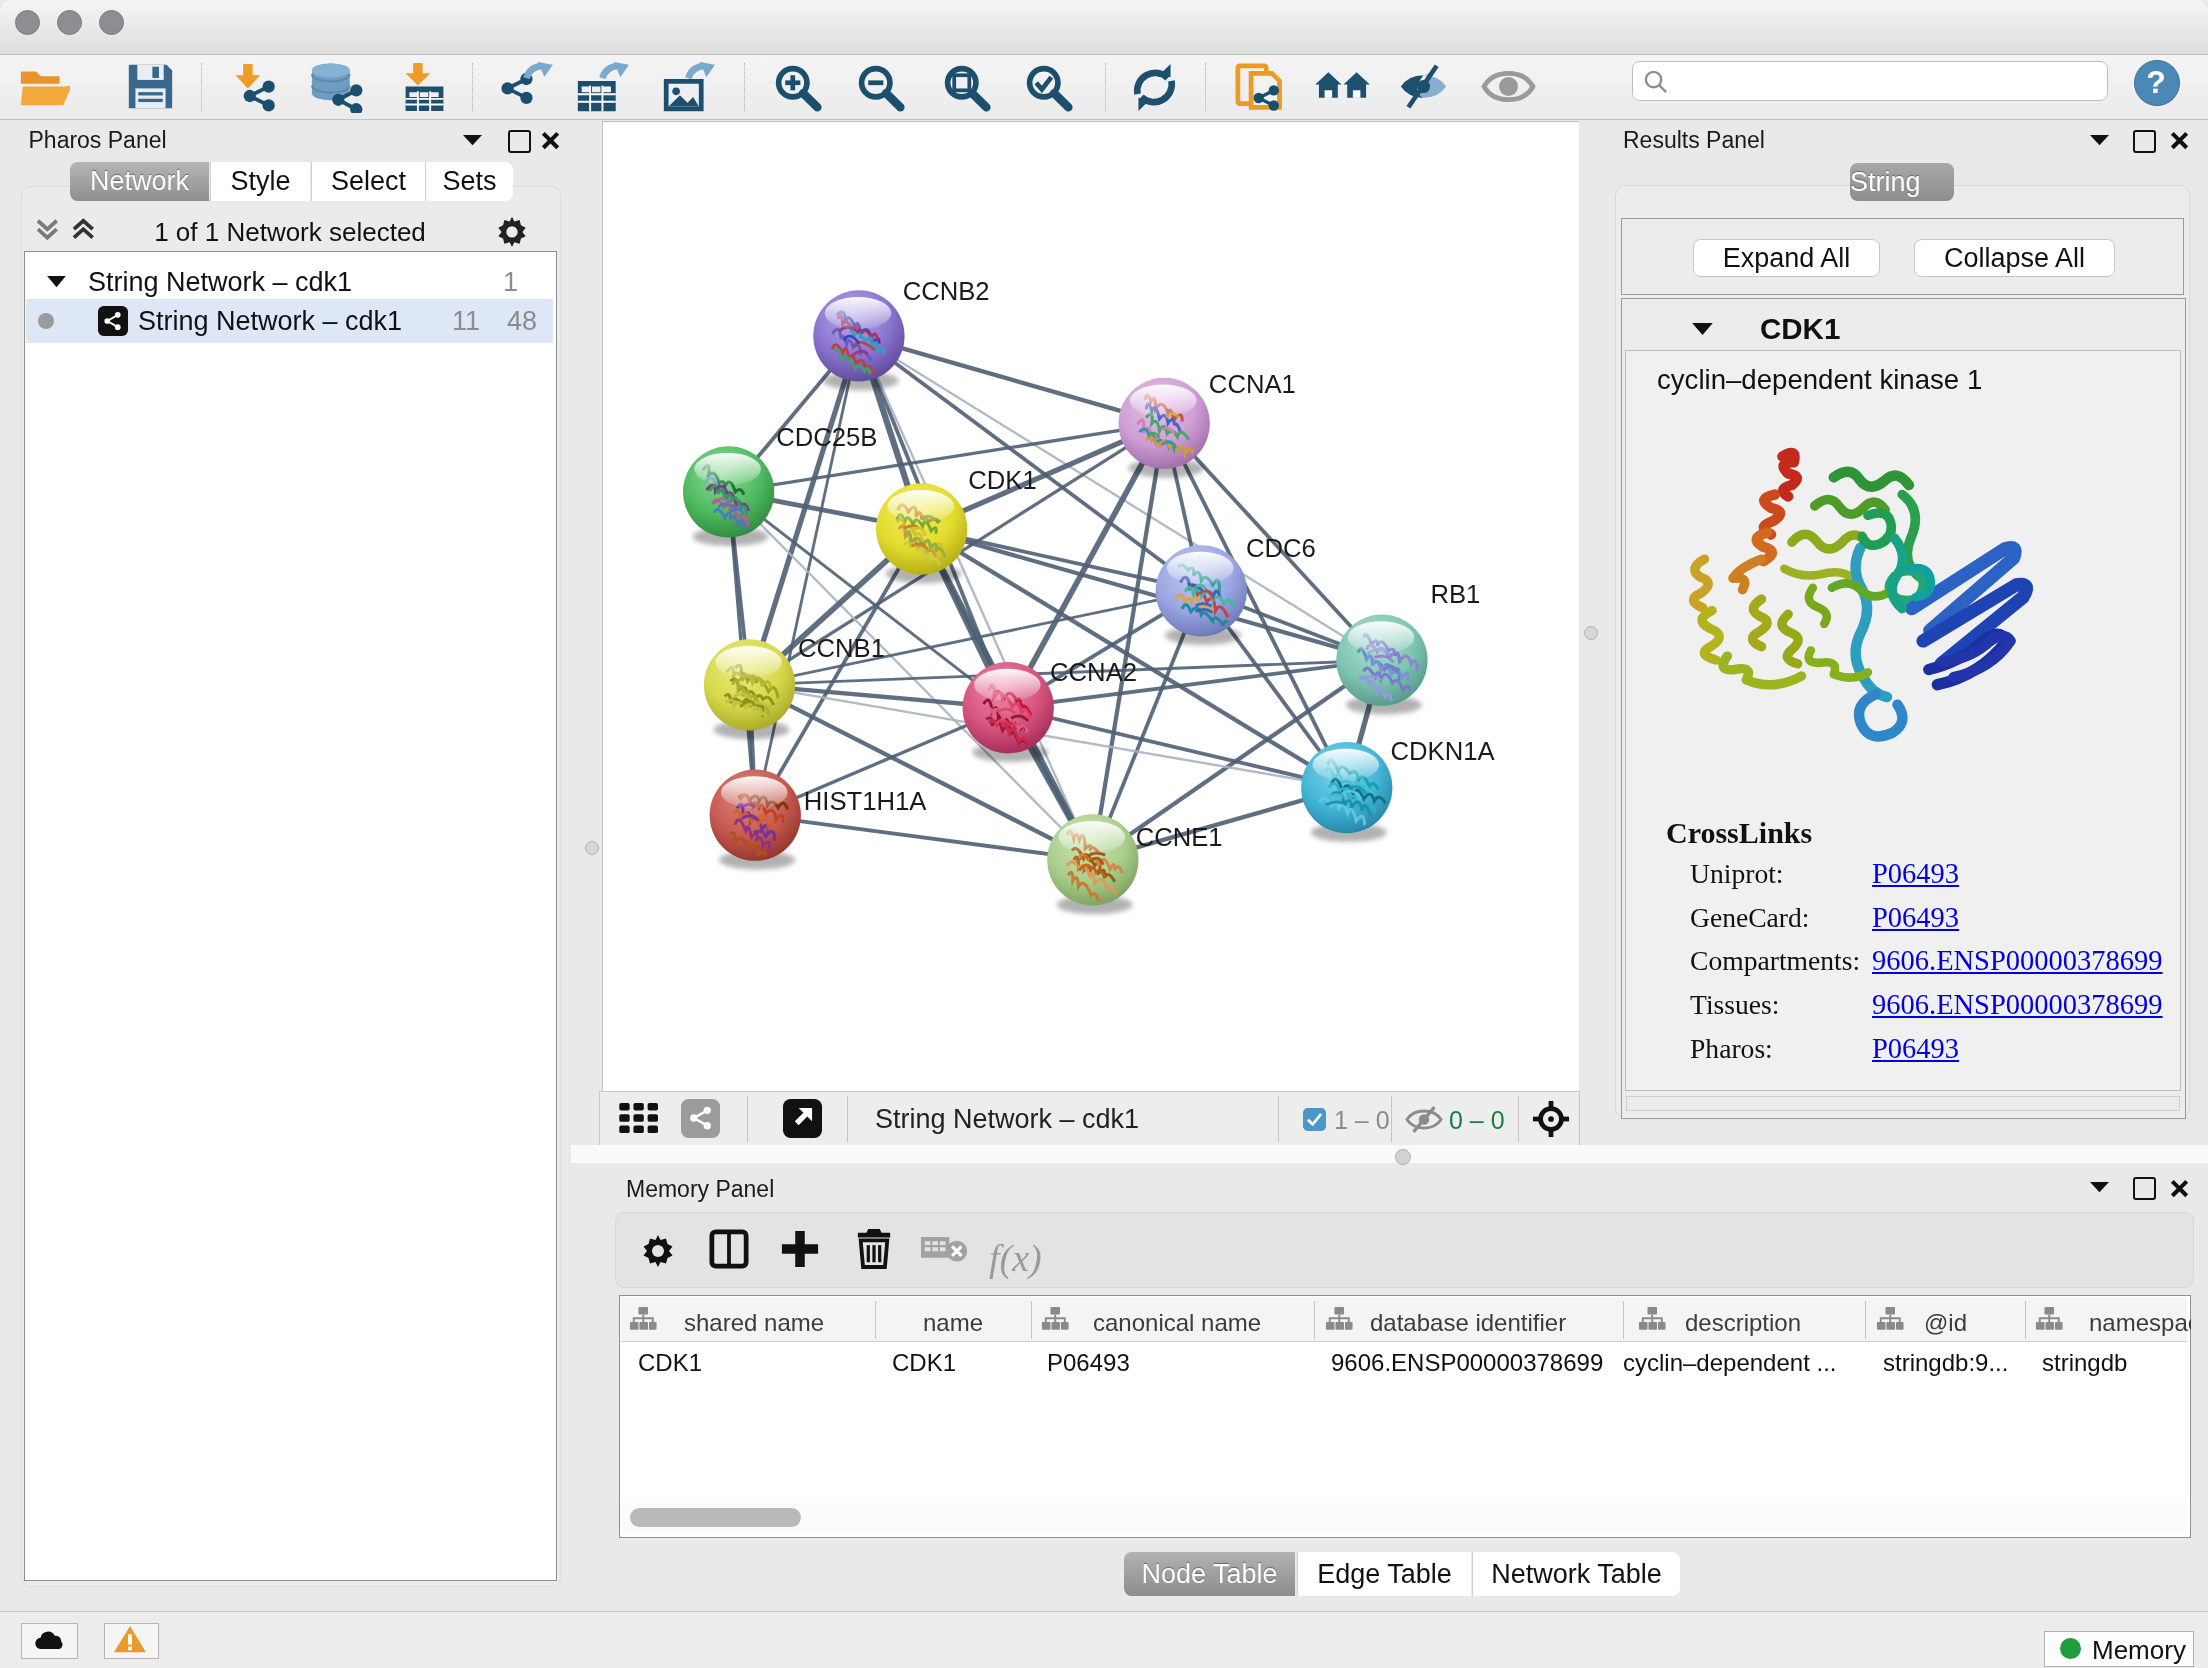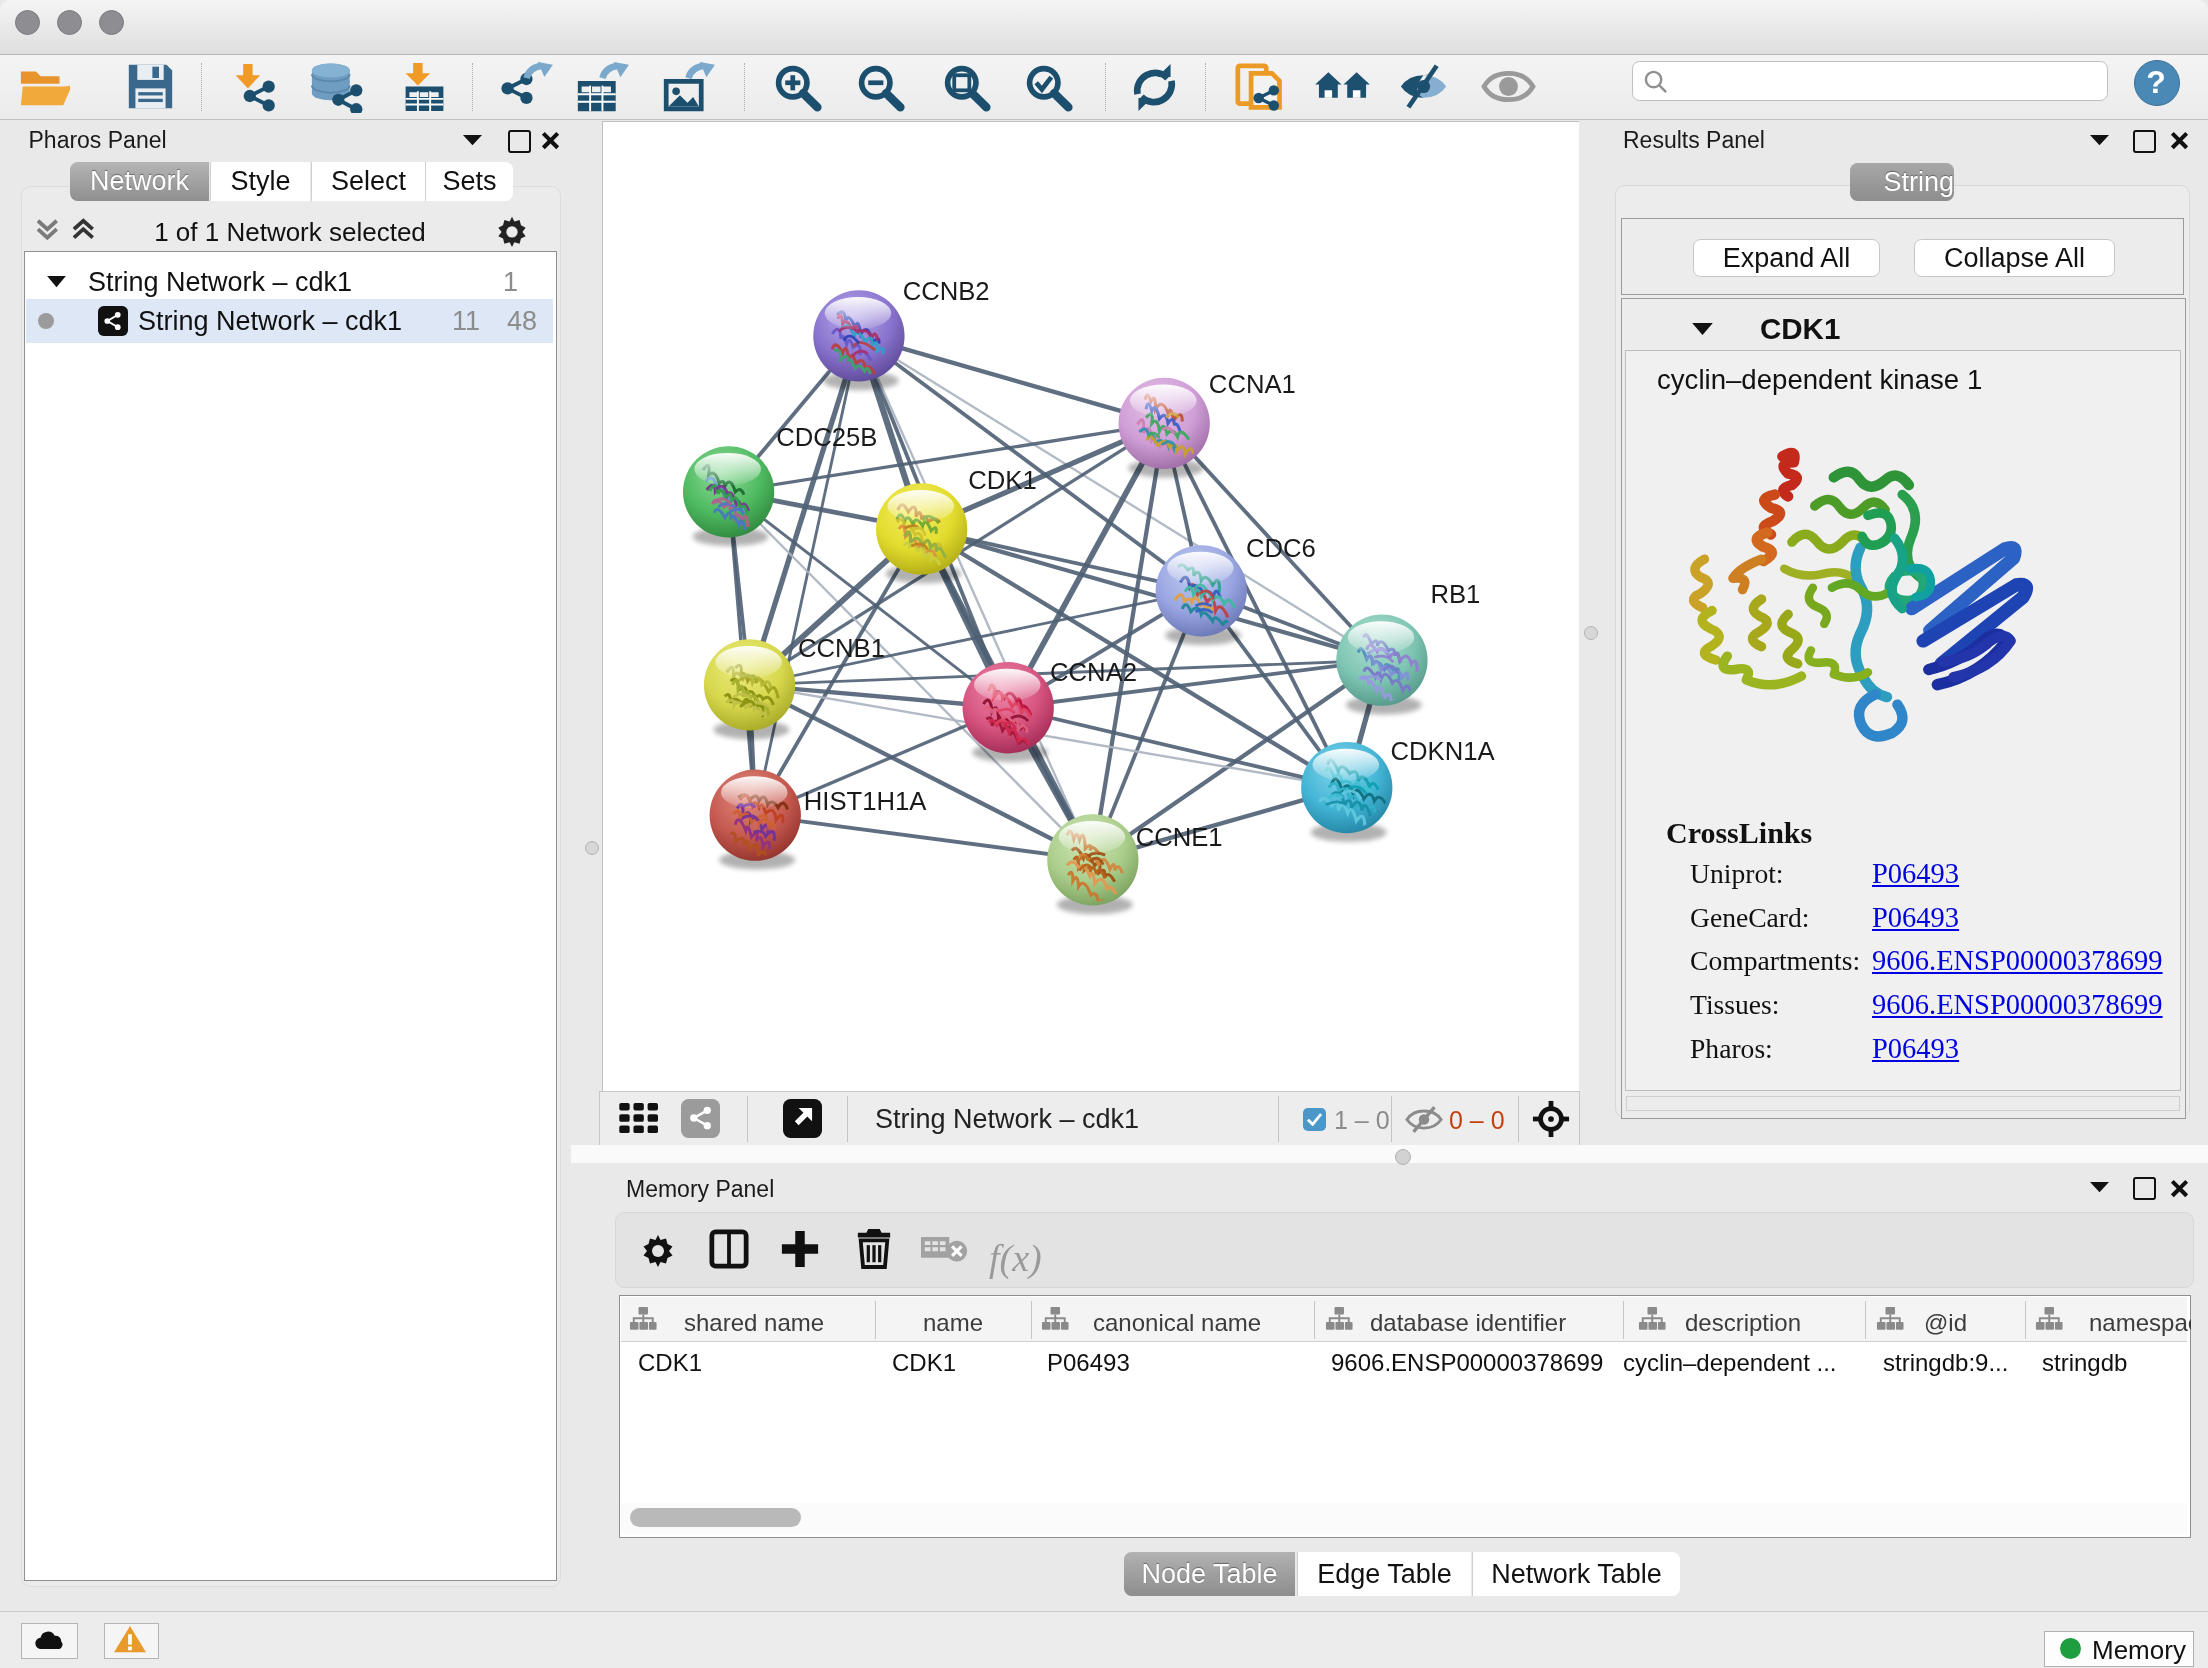--- a/index.html
+++ b/index.html
@@ -631,21 +631,21 @@
     <svg class="abs" style="left:1307px;top:1113px" width="15" height="13.3" viewBox="0 0 16 14">
         <path d="M1 7 l5 5 L15 1" stroke="#fff" stroke-width="3" fill="none"></path>
       </svg>
     <div class="abs" style="left:1334px;top:1106px;font-size:25px;color:#8b8b8b;">1 – 0</div>
     <div class="abs" style="left:1391px;top:1096px;width:1px;height:46px;background:#c4c4c4;"></div>
     <svg class="abs" style="left:1405px;top:1106px" width="38" height="27" viewBox="0 0 40 28">
       <path d="M20 5 q12 0 18 9 q-6 9 -18 9 q-12 0 -18 -9 q6 -9 18 -9z" fill="none" stroke="#8b8b8b" stroke-width="3"></path>
       <circle cx="20" cy="14" r="5.5" fill="#8b8b8b"></circle>
       <line x1="31" y1="1" x2="9" y2="27" stroke="#8b8b8b" stroke-width="3.4"></line>
     </svg>
-    <div class="abs" style="left:1449px;top:1106px;font-size:25px;color:#c2410c;">0 – 0</div>
+    <div class="abs" style="left:1449px;top:1106px;font-size:25px;color:#15803d;">0 – 0</div>
     <div class="abs" style="left:1518px;top:1096px;width:1px;height:46px;background:#c4c4c4;"></div>
     <svg class="abs" style="left:1532px;top:1100px" width="38" height="38" viewBox="0 0 40 40">
       <circle cx="20" cy="20" r="11" fill="none" stroke="#111" stroke-width="5"></circle>
       <g stroke="#111" stroke-width="5">
           <line x1="20" y1="1" x2="20" y2="10"></line>
           <line x1="20" y1="30" x2="20" y2="39"></line>
           <line x1="1" y1="20" x2="10" y2="20"></line>
           <line x1="30" y1="20" x2="39" y2="20"></line>
         </g>
       <circle cx="20" cy="20" r="3" fill="#111"></circle>
@@ -658,21 +658,21 @@
   <div id="resroot" class="abs">
     <div class="abs ptitle" style="left:1623px;top:127px;">Results Panel</div>
     <svg class="abs" style="left:2089px;top:133px" width="21" height="13.3" viewBox="0 0 22 14">
         <path d="M1 2 h20 l-10 11 z" fill="#111"></path>
       </svg>
     <div class="abs" style="left:2133px;top:130px;width:19px;height:19px;border:2.9px solid #111;border-radius:2.9px;"></div>
     <svg class="abs" style="left:2168px;top:129px" width="23" height="23" viewBox="0 0 24 24">
         <path d="M3 6 l3 -3 6 6 6 -6 3 3 -6 6 6 6 -3 3 -6 -6 -6 6 -3 -3 6 -6 z" fill="#111"></path>
       </svg>
     <div class="abs" style="left:1615px;top:185px;width:573px;height:931px;background:#ececec;border:1px solid #d8d8d8;border-radius:9.5px;"></div>
-    <div class="abs" style="left:1850px;top:163px;width:104px;height:38px;background:linear-gradient(#a8a8a8,#8d8d8d);border-radius:7.6px;text-align:right;line-height:38px;font-size:27px;color:#fff;text-shadow:0 -1px 1px #666;">String</div>
+    <div class="abs" style="left:1850px;top:163px;width:104px;height:38px;background:linear-gradient(#a8a8a8,#8d8d8d);border-radius:7.6px;text-align:left;line-height:38px;font-size:27px;color:#fff;text-shadow:0 -1px 1px #666;">String</div>
     <div class="abs" style="left:1621px;top:218px;width:561px;height:75px;border:1px solid #9a9a9a;background:#ececec;"></div>
     <div class="abs" style="left:1693px;top:239px;width:185px;height:36px;background:#fff;border:1px solid #c6c6c6;border-radius:7.6px;text-align:center;line-height:36px;font-size:27px;color:#111;">Expand All</div>
     <div class="abs" style="left:1914px;top:239px;width:199px;height:36px;background:#fff;border:1px solid #c6c6c6;border-radius:7.6px;text-align:center;line-height:36px;font-size:27px;color:#111;">Collapse All</div>
     <div class="abs" style="left:1621px;top:298px;width:563px;height:819px;border:1px solid #9a9a9a;background:#ececec;"></div>
     <svg class="abs" style="left:1691px;top:321px" width="23" height="15" viewBox="0 0 24 16">
         <path d="M1 2 h22 l-11 13 z" fill="#111"></path>
       </svg>
     <div class="abs" style="left:1760px;top:312px;font-size:29.5px;font-weight:bold;color:#111;">CDK1</div>
     <div class="abs" style="left:1625px;top:350px;width:554px;height:739px;background:#f0f0f0;border:1px solid #bdbdbd;"></div>
     <div class="abs" style="left:1657px;top:364px;font-size:27.6px;color:#111;">cyclin–dependent kinase 1</div>

